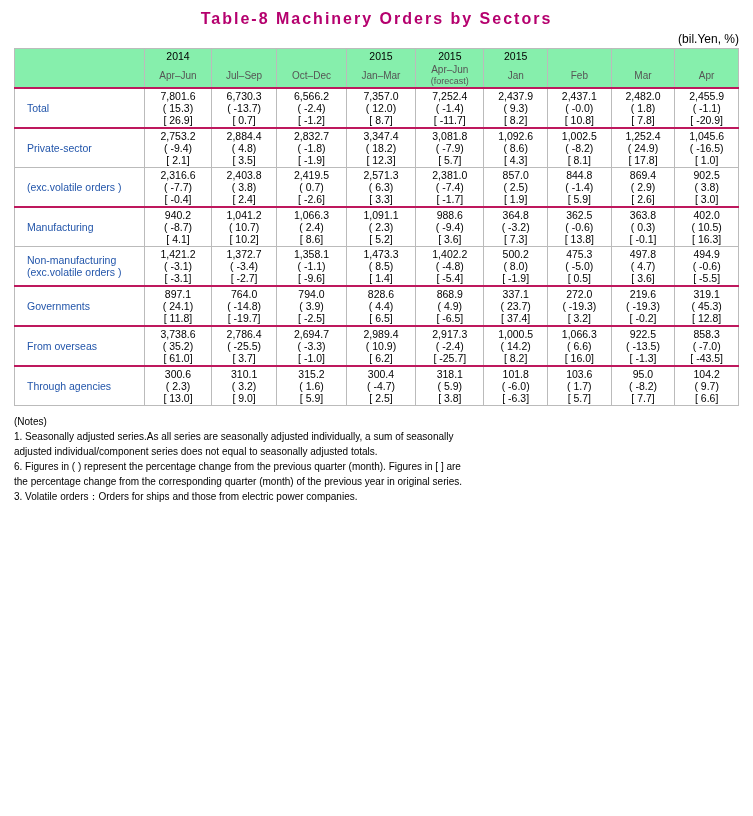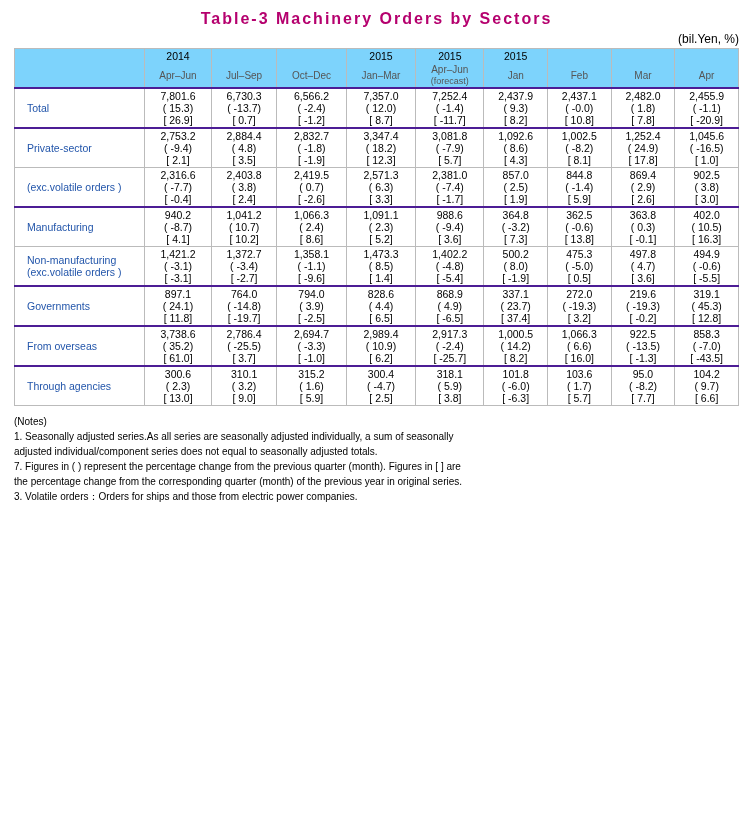--- a/index.html
+++ b/index.html
@@ -34,21 +34,21 @@
       border: 1px solid #999;
     }
     th, td {
       border: 1px solid #bbb;
       text-align: center;
       padding: 1px 3px;
       vertical-align: middle;
       font-size: 10.5px;
     }
     thead th {
-      background: #7dd3fc;
+      background: #86efac;
       font-weight: normal;
       border-bottom: 1px solid #999;
     }
     .row-label {
       text-align: left;
       color: #2255aa;
       font-weight: normal;
       padding-left: 12px;
       width: 130px;
     }
@@ -59,33 +59,33 @@
     .col-header-bot {
       font-size: 10px;
       border-top: none;
       color: #555;
     }
     .forecast-label {
       font-size: 9px;
       color: #555;
     }
     tr.section-divider td {
-      border-top: 2px solid #4c1d95;
+      border-top: 2px solid #be185d;
     }
     .notes {
       margin-top: 8px;
       font-size: 10px;
       line-height: 1.5;
     }
   </style>
 </head>
 <body>
 <div class="page">
 
-<h1>Table-3  Machinery  Orders  by  Sectors</h1>
+<h1>Table-8  Machinery  Orders  by  Sectors</h1>
 <div class="unit-row">(bil.Yen, %)</div>
 
 <table>
   <thead>
     <tr>
       <th class="row-label" rowspan="2"></th>
       <th class="col-header-top">2014</th>
       <th class="col-header-top"></th>
       <th class="col-header-top"></th>
       <th class="col-header-top">2015</th>
@@ -207,18 +207,18 @@
           <td>95.0<br>( -8.2)<br>[ 7.7]</td>
           <td>104.2<br>( 9.7)<br>[ 6.6]</td>
         </tr>
       </tbody>
 </table>
 
 <div class="notes" id="notes-container">
       <p>(Notes)</p>
       <p>1. Seasonally adjusted series.As all series are seasonally adjusted individually, a sum of seasonally</p>
       <p>   adjusted individual/component series does not equal to seasonally adjusted totals.</p>
-      <p>7. Figures in ( ) represent the percentage change from the previous quarter (month). Figures in [ ] are</p>
+      <p>6. Figures in ( ) represent the percentage change from the previous quarter (month). Figures in [ ] are</p>
       <p>   the percentage change from the corresponding quarter (month) of the previous year in original series.</p>
       <p>3. Volatile orders：Orders for ships and those from electric power companies.</p>
     </div>
 
 </div>
 
 </body></html>

